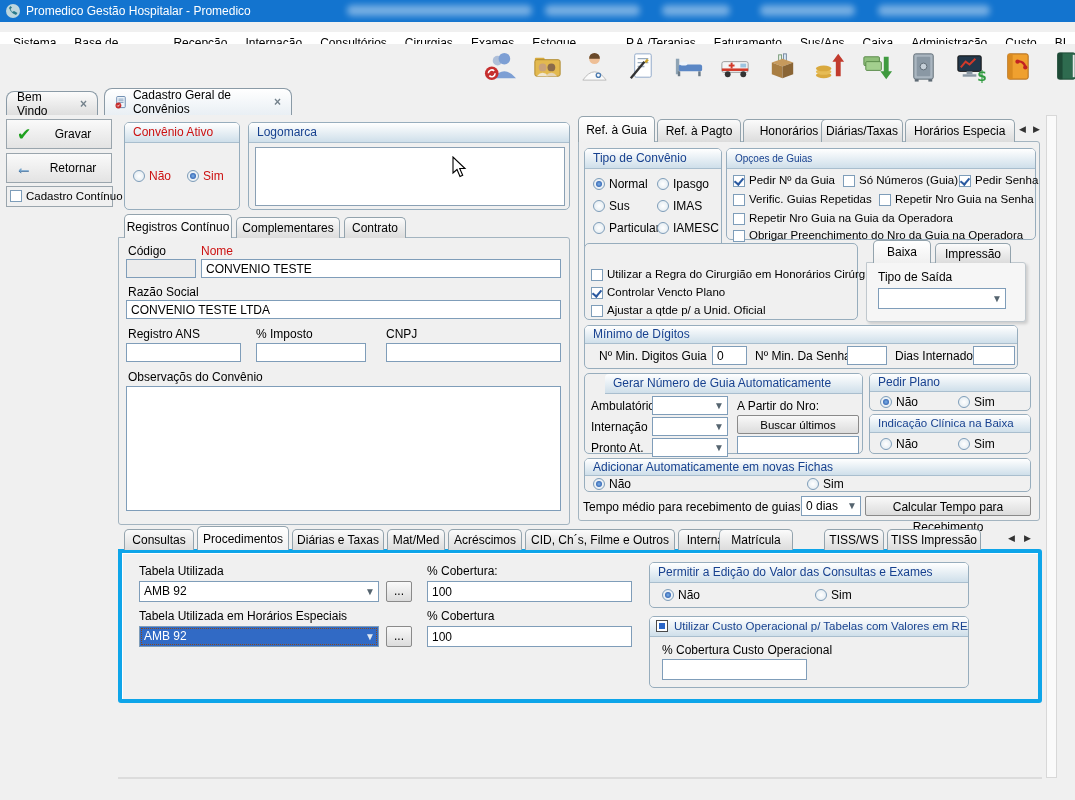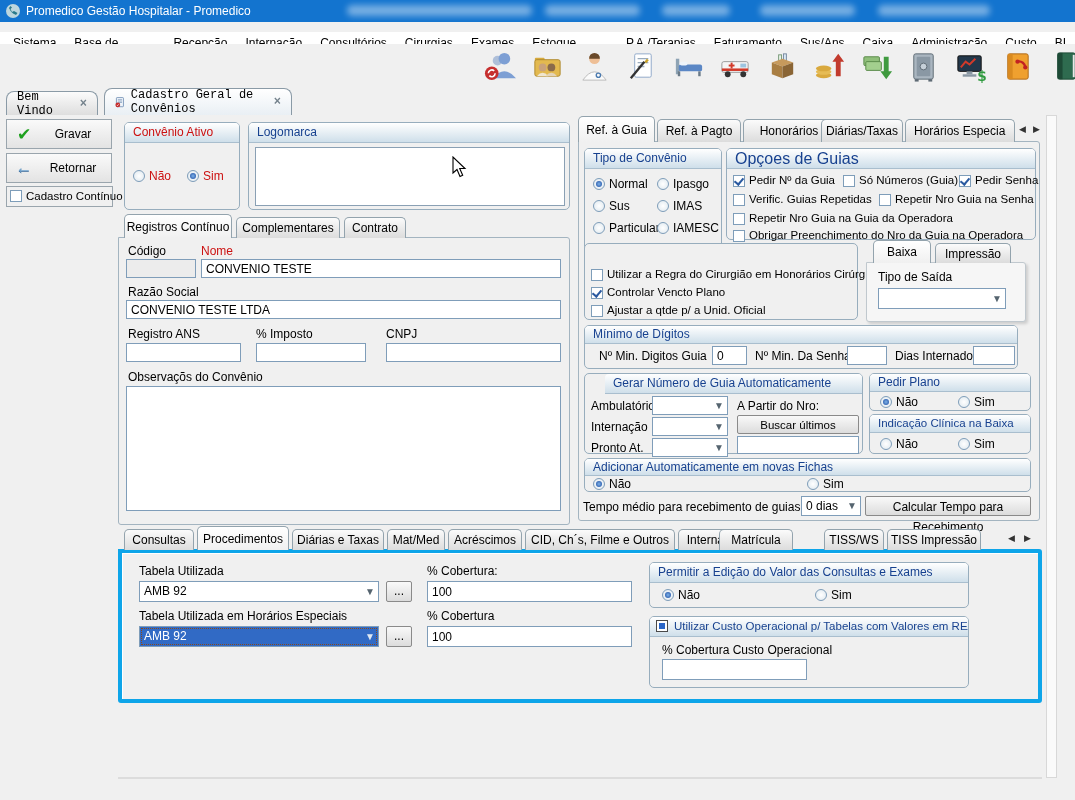--- a/index.html
+++ b/index.html
@@ -11,21 +11,21 @@
   .titlebar .ttl{position:absolute;left:26px;top:4px;font-size:12px;}
   .blurblob{position:absolute;top:5px;height:11px;border-radius:5px;background:rgba(255,255,255,.42);filter:blur(3px);}
   
   .menubar{left:0;top:32px;width:1075px;height:22px;background:#fff;display:flex;align-items:flex-start;padding-left:4px;box-sizing:border-box;}
   .menu-item{padding:0 9px;line-height:22px;cursor:default;}
   
   .toolbar{left:0;top:44px;width:1075px;height:44px;background:#f0f0f0;display:flex;align-items:center;justify-content:flex-end;gap:9px;box-sizing:border-box;padding-right:0;}
   .tbicon{width:38px;height:38px;display:flex;align-items:center;justify-content:center;}
   .tbicon svg{width:35px;height:35px;}
   
-  .doctab{box-sizing:border-box;border:1px solid #8a9aa6;border-bottom:none;border-radius:8px 8px 0 0;display:flex;align-items:center;gap:6px;padding:10px 10px;font-family:Liberation Mono, monospace;}
+  .doctab{box-sizing:border-box;border:1px solid #8a9aa6;border-bottom:none;border-radius:8px 8px 0 0;display:flex;align-items:center;gap:6px;padding:10px 10px;}
   .doctab.inactive{background:linear-gradient(#fbfbfb,#dedede);}
   .doctab.active{background:linear-gradient(#ffffff,#e9eff4);}
   .closex{color:#74828c;font-weight:bold;font-size:12px;cursor:default;}
   
   .etched{border:4px solid #0ea5e9;box-shadow:inset 1px 1px 0 #fff;background:#f0f0f0;box-sizing:border-box;}
   .grp{border:1px solid #97adbd;border-radius:5px;background:#f0f0f0;box-sizing:border-box;}
   .grp-cap{height:19px;line-height:19px;background:linear-gradient(#ffffff,#cfdfea);border-bottom:1px solid #a9bece;border-radius:4px 4px 0 0;color:#17418f;padding:0 8px;white-space:nowrap;overflow:hidden;}
   .grp-cap.red{color:#cc1111;}
   
   .xtab{box-sizing:border-box;border:1px solid #93a3ad;border-bottom:none;border-radius:5px 5px 0 0;text-align:center;white-space:nowrap;overflow:hidden;}
@@ -295,21 +295,21 @@
       <span class="lbl" style="left:24px;top:72px;">Particular</span>
       <span class="rd" style="left:72px;top:29px;"></span>
       <span class="lbl" style="left:88px;top:28px;">Ipasgo</span>
       <span class="rd" style="left:72px;top:51px;"></span>
       <span class="lbl" style="left:88px;top:50px;">IMAS</span>
       <span class="rd" style="left:72px;top:73px;"></span>
       <span class="lbl" style="left:88px;top:72px;">IAMESC</span>
     </div>
 
     <div class="a grp" style="left:147px;top:6px;width:310px;height:92px;font-size:11.5px;">
-      <div class="grp-cap" style="font-size:16px;">Opçoes de Guias</div>
+      <div class="grp-cap" style="font-size:10px;">Opçoes de Guias</div>
       <span class="cb checked" style="left:6px;top:26px;"></span>
       <span class="lbl" style="left:22px;top:25px;">Pedir Nº da Guia</span>
       <span class="cb" style="left:116px;top:26px;"></span>
       <span class="lbl" style="left:132px;top:25px;">Só Números (Guia)</span>
       <span class="cb checked" style="left:232px;top:26px;"></span>
       <span class="lbl" style="left:248px;top:25px;">Pedir Senha</span>
       <span class="cb" style="left:6px;top:45px;"></span>
       <span class="lbl" style="left:22px;top:44px;">Verific. Guias Repetidas</span>
       <span class="cb" style="left:152px;top:45px;"></span>
       <span class="lbl" style="left:168px;top:44px;">Repetir Nro Guia na Senha</span>

